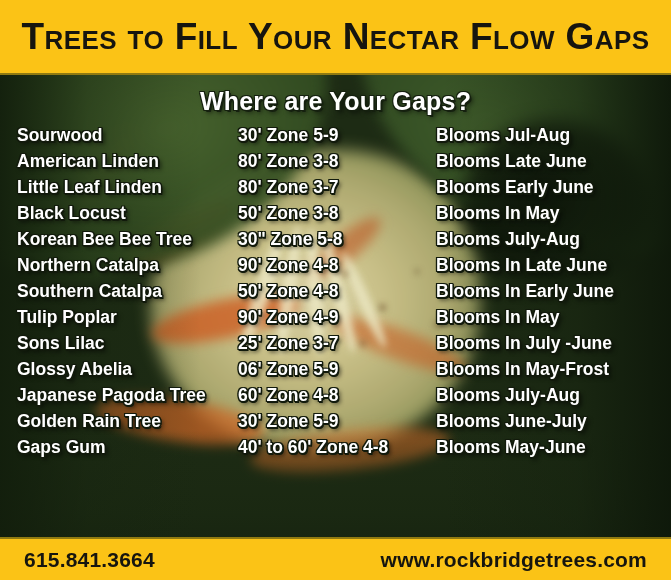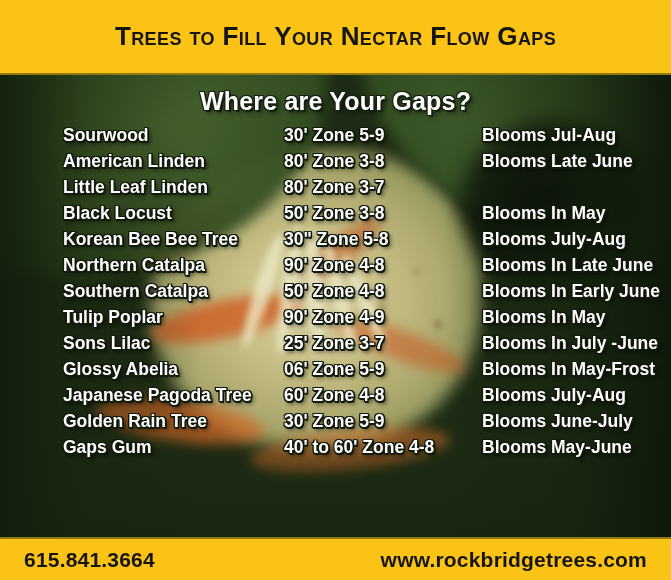--- a/index.html
+++ b/index.html
@@ -80,38 +80,38 @@
     background:#FBC316;
     display:flex;align-items:center;justify-content:center;
     flex:0 0 auto;
   }
   .band-top{height:73px;border-bottom:2px solid #8f7a12;}
   .band-bottom{height:43px;border-top:2px solid #8f7a12;justify-content:space-between;padding:16px 24px;box-sizing:border-box;}
 
   .poster-title{
     font-family:"Liberation Sans", sans-serif;
     font-weight:bold;color:#16150f;
-    font-size:26px;letter-spacing:.4px;white-space:nowrap;
+    font-size:37px;letter-spacing:.4px;white-space:nowrap;
     font-variant:small-caps;
   }
   .footer-text{
     font-family:"Liberation Sans", sans-serif;
     font-weight:bold;color:#16150f;font-size:21px;letter-spacing:.2px;
   }
 
   
   .content{position:relative;z-index:4;flex:1 1 auto;overflow:hidden;border-radius:9px;}
   .subtitle{
     position:absolute;left:0;right:0;top:12px;text-align:center;
     font-weight:bold;font-size:25px;color:#ffffff;
     text-shadow:2px 2px 0 #15200f, -1px -1px 0 #15200f, 1px -1px 0 #15200f, -1px 1px 0 #15200f, 3px 3px 5px rgba(0,0,0,.65);
     letter-spacing:.2px;
   }
   .table{
-    position:absolute;left:0;right:0;top:50px;padding-left:46px;
+    position:absolute;left:0;right:0;top:50px;
   }
   .row{
     display:flex;align-items:baseline;height:26px;
   }
   .cell{
     font-weight:bold;font-size:17.5px;color:#ffffff;white-space:nowrap;
     text-shadow:
       1.6px 1.6px 0 #121a0c,
       -1.2px -1.2px 0 #121a0c,
       1.2px -1.2px 0 #121a0c,
@@ -165,20 +165,21 @@
           <div class="cell c-bloom">Blooms Jul-Aug</div>
         </div>
         <div class="row">
           <div class="cell c-name">American Linden</div>
           <div class="cell c-size">80' Zone 3-8</div>
           <div class="cell c-bloom">Blooms Late June</div>
         </div>
         <div class="row">
           <div class="cell c-name">Little Leaf Linden</div>
           <div class="cell c-size">80' Zone 3-7</div>
+          <div class="cell c-bloom">Blooms Early June</div>
         </div>
         <div class="row">
           <div class="cell c-name">Black Locust</div>
           <div class="cell c-size">50' Zone 3-8</div>
           <div class="cell c-bloom">Blooms In May</div>
         </div>
         <div class="row">
           <div class="cell c-name">Korean Bee Bee Tree</div>
           <div class="cell c-size">30" Zone 5-8</div>
           <div class="cell c-bloom">Blooms July-Aug</div>

